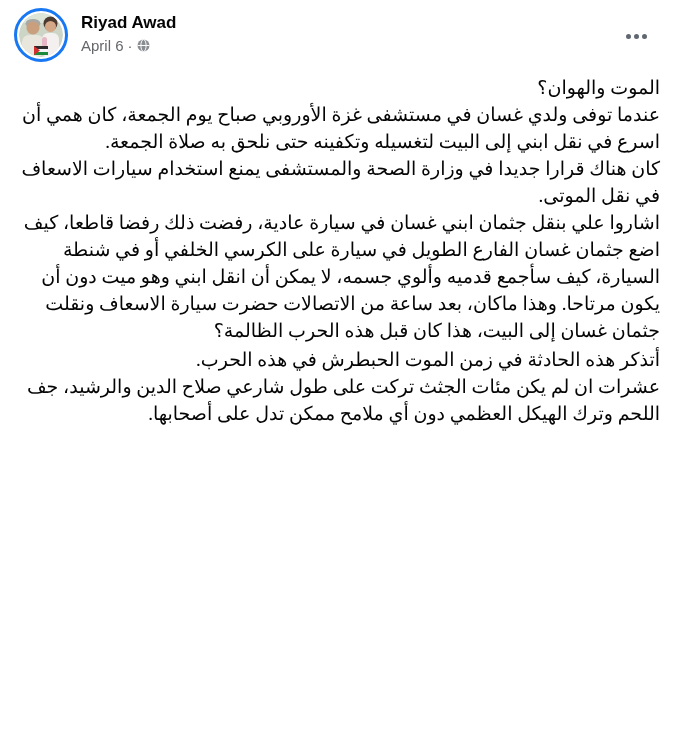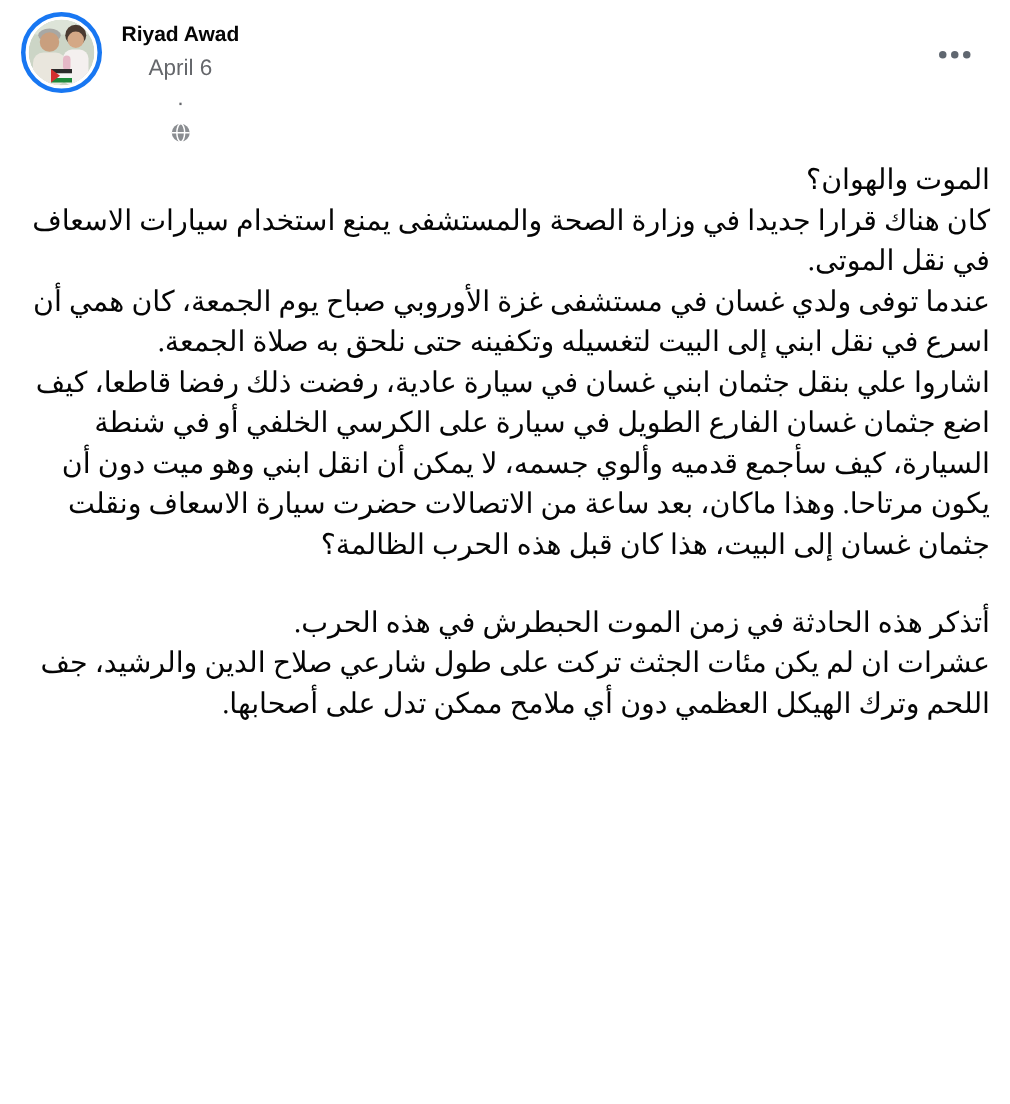--- a/index.html
+++ b/index.html
@@ -21,46 +21,46 @@
   .header { display: flex; align-items: flex-start; padding: 8px 16px 4px 14px; position: relative; }
   .avatar-ring {
     width: 54px; height: 54px; border-radius: 50%;
     border: 3px solid var(--story-ring);
     display: flex; align-items: center; justify-content: center;
     flex: 0 0 auto; cursor: pointer; background: #fff;
   }
   .avatar-img { width: 44px; height: 44px; border-radius: 50%; overflow: hidden; display: block; }
   .hinfo { margin-left: 13px; padding-top: 4px; }
   .author {
-    font-size: 14px; font-weight: 700; color: var(--text);
+    font-size: 17px; font-weight: 700; color: var(--text);
     line-height: 21px; cursor: pointer;
   }
   .meta {
     margin-top: 3px; font-size: 15px; color: var(--meta);
-    display: flex; align-items: center; gap: 4px; line-height: 19px; flex-direction: column;
+    display: flex; align-items: center; gap: 4px; line-height: 19px;
   }
   .meta .ts { cursor: pointer; }
   .globe { display: inline-flex; align-items: center; }
   .more {
     position: absolute; right: 22px; top: 28px;
     display: flex; gap: 3px; align-items: center;
     padding: 6px 4px; cursor: pointer; border-radius: 4px;
   }
   .more .d { width: 5px; height: 5px; border-radius: 50%; background: #606770; display: block; }
 
   
   .content {
     direction: rtl; text-align: right;
     padding: 8px 13px 0 12px;
     color: var(--text);
     font-family: Liberation Serif, serif;
     font-size: 19px; line-height: 27px;
   }
   .content p { margin: 0; }
-  .content p.gap { margin-top: 25px; }
+  .content p.gap { margin-top: 2px; }
 </style>
 </head>
 <body>
 
 <div class="post">
 
   <div class="header">
 
     <div class="avatar-ring">
       <span class="avatar-img">
@@ -113,20 +113,20 @@
 
     <div class="more">
       <span class="d"></span>
       <span class="d"></span>
       <span class="d"></span>
     </div>
   </div>
 
   <div class="content" dir="rtl">
     <p>الموت والهوان؟</p>
+    <p>عندما توفى ولدي غسان في مستشفى غزة الأوروبي صباح يوم الجمعة، كان همي أن اسرع في نقل ابني إلى البيت لتغسيله وتكفينه حتى نلحق به صلاة الجمعة.</p>
     <p>كان هناك قرارا جديدا في وزارة الصحة والمستشفى يمنع استخدام سيارات الاسعاف في نقل الموتى.</p>
-    <p>عندما توفى ولدي غسان في مستشفى غزة الأوروبي صباح يوم الجمعة، كان همي أن اسرع في نقل ابني إلى البيت لتغسيله وتكفينه حتى نلحق به صلاة الجمعة.</p>
     <p>اشاروا علي بنقل جثمان ابني غسان في سيارة عادية، رفضت ذلك رفضا قاطعا، كيف اضع جثمان غسان الفارع الطويل في سيارة على الكرسي الخلفي أو في شنطة السيارة، كيف سأجمع قدميه وألوي جسمه، لا يمكن أن انقل ابني وهو ميت دون أن يكون مرتاحا. وهذا ماكان، بعد ساعة من الاتصالات حضرت سيارة الاسعاف ونقلت جثمان غسان إلى البيت، هذا كان قبل هذه الحرب الظالمة؟</p>
     <p class="gap">أتذكر هذه الحادثة في زمن الموت الحبطرش في هذه الحرب.</p>
     <p>عشرات ان لم يكن مئات الجثث تركت على طول شارعي صلاح الدين والرشيد، جف اللحم وترك الهيكل العظمي دون أي ملامح ممكن تدل على أصحابها.</p>
   </div>
 
 </div>
 
 </body></html>

